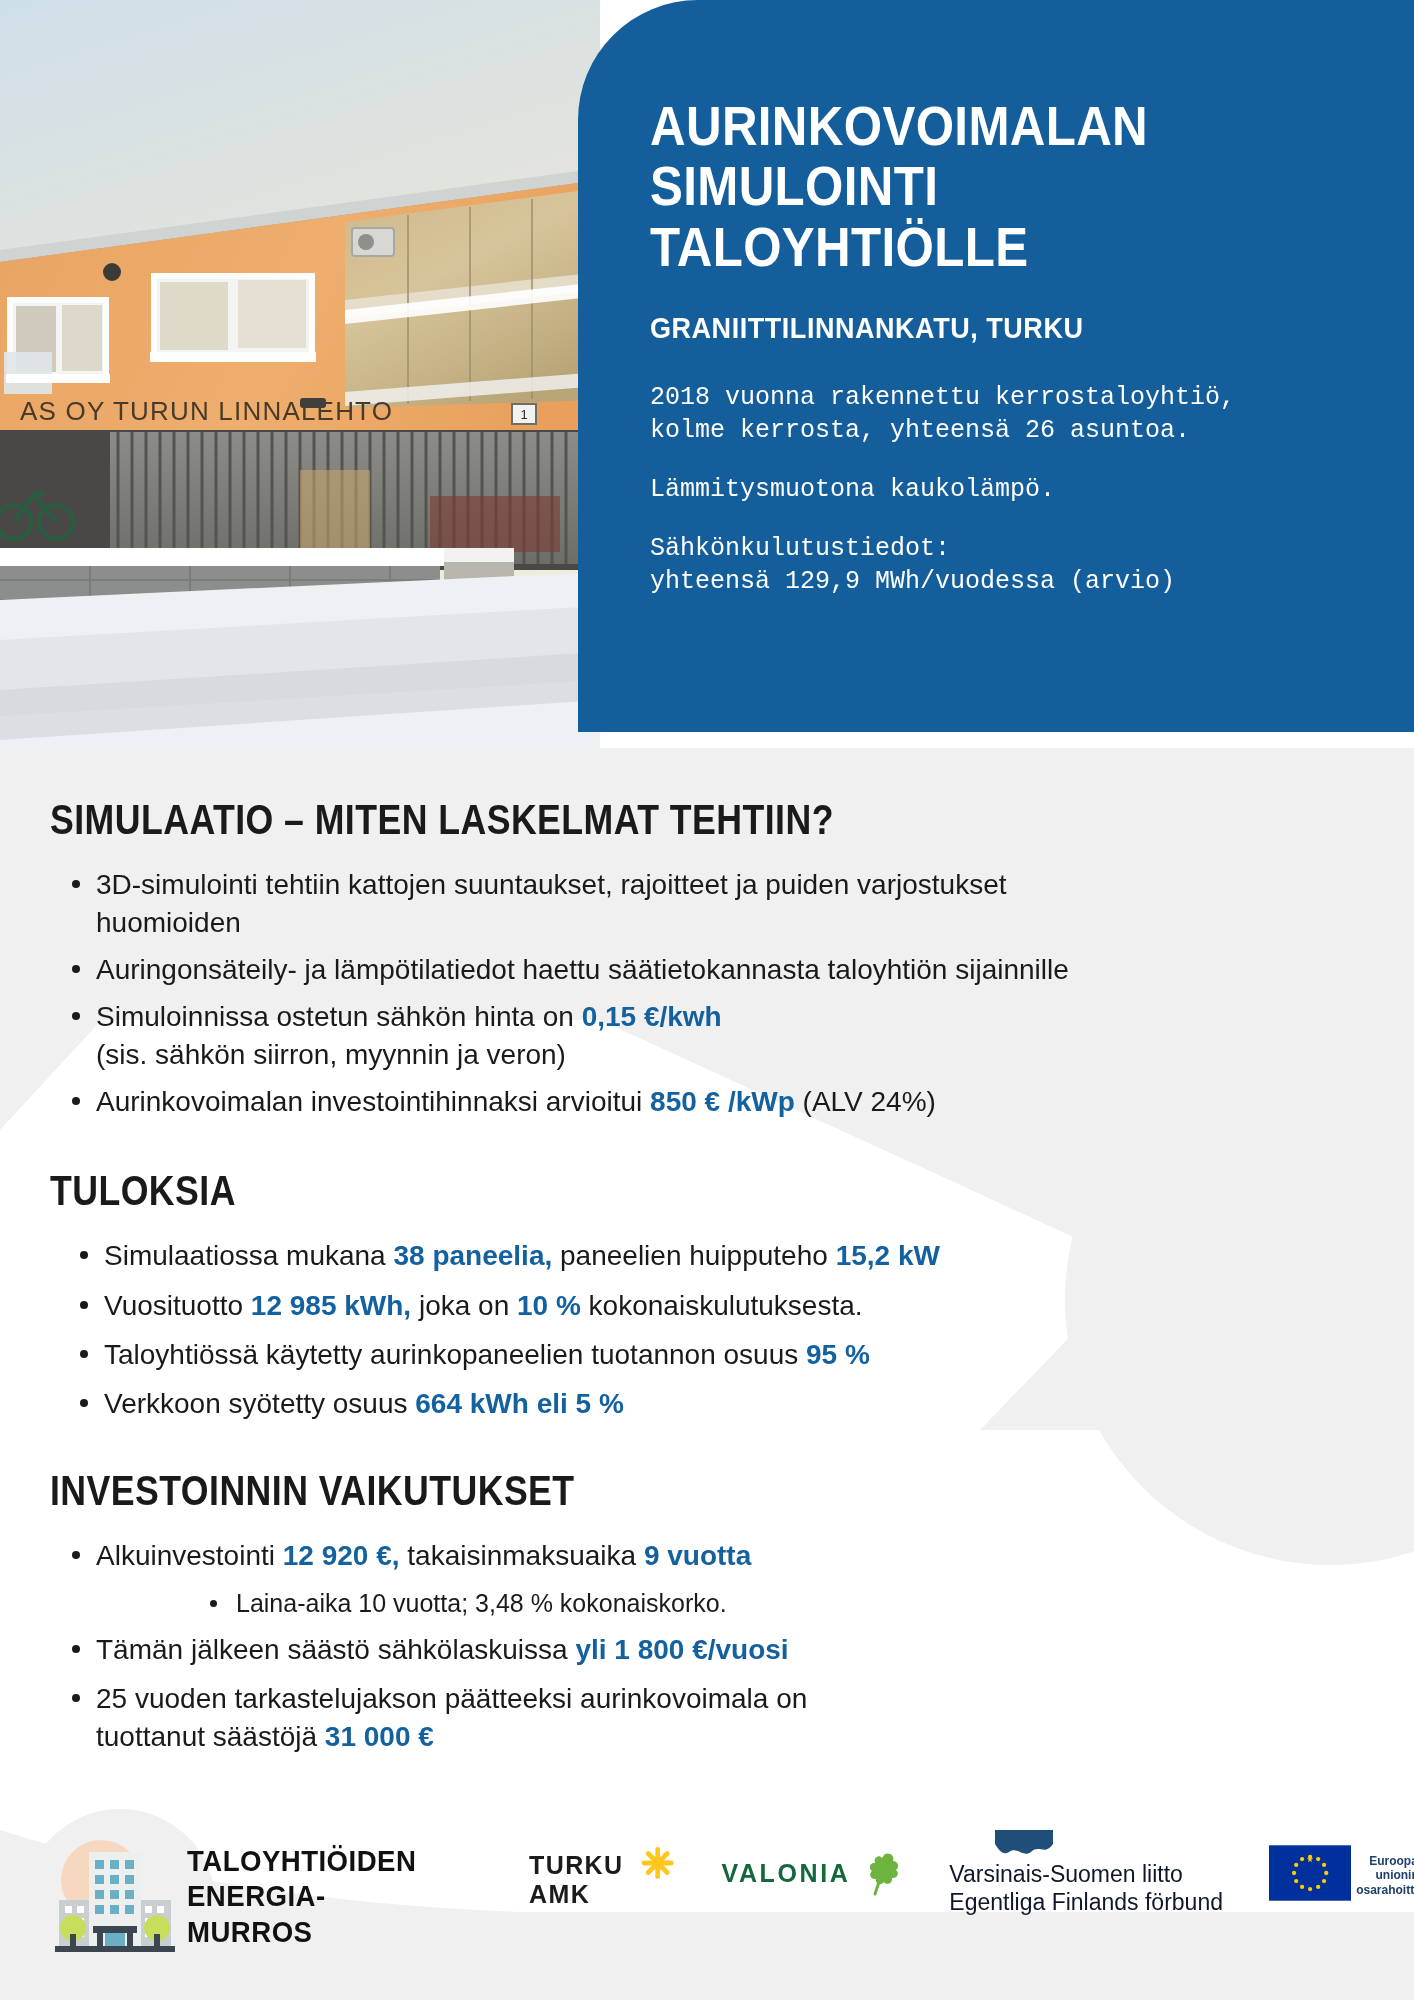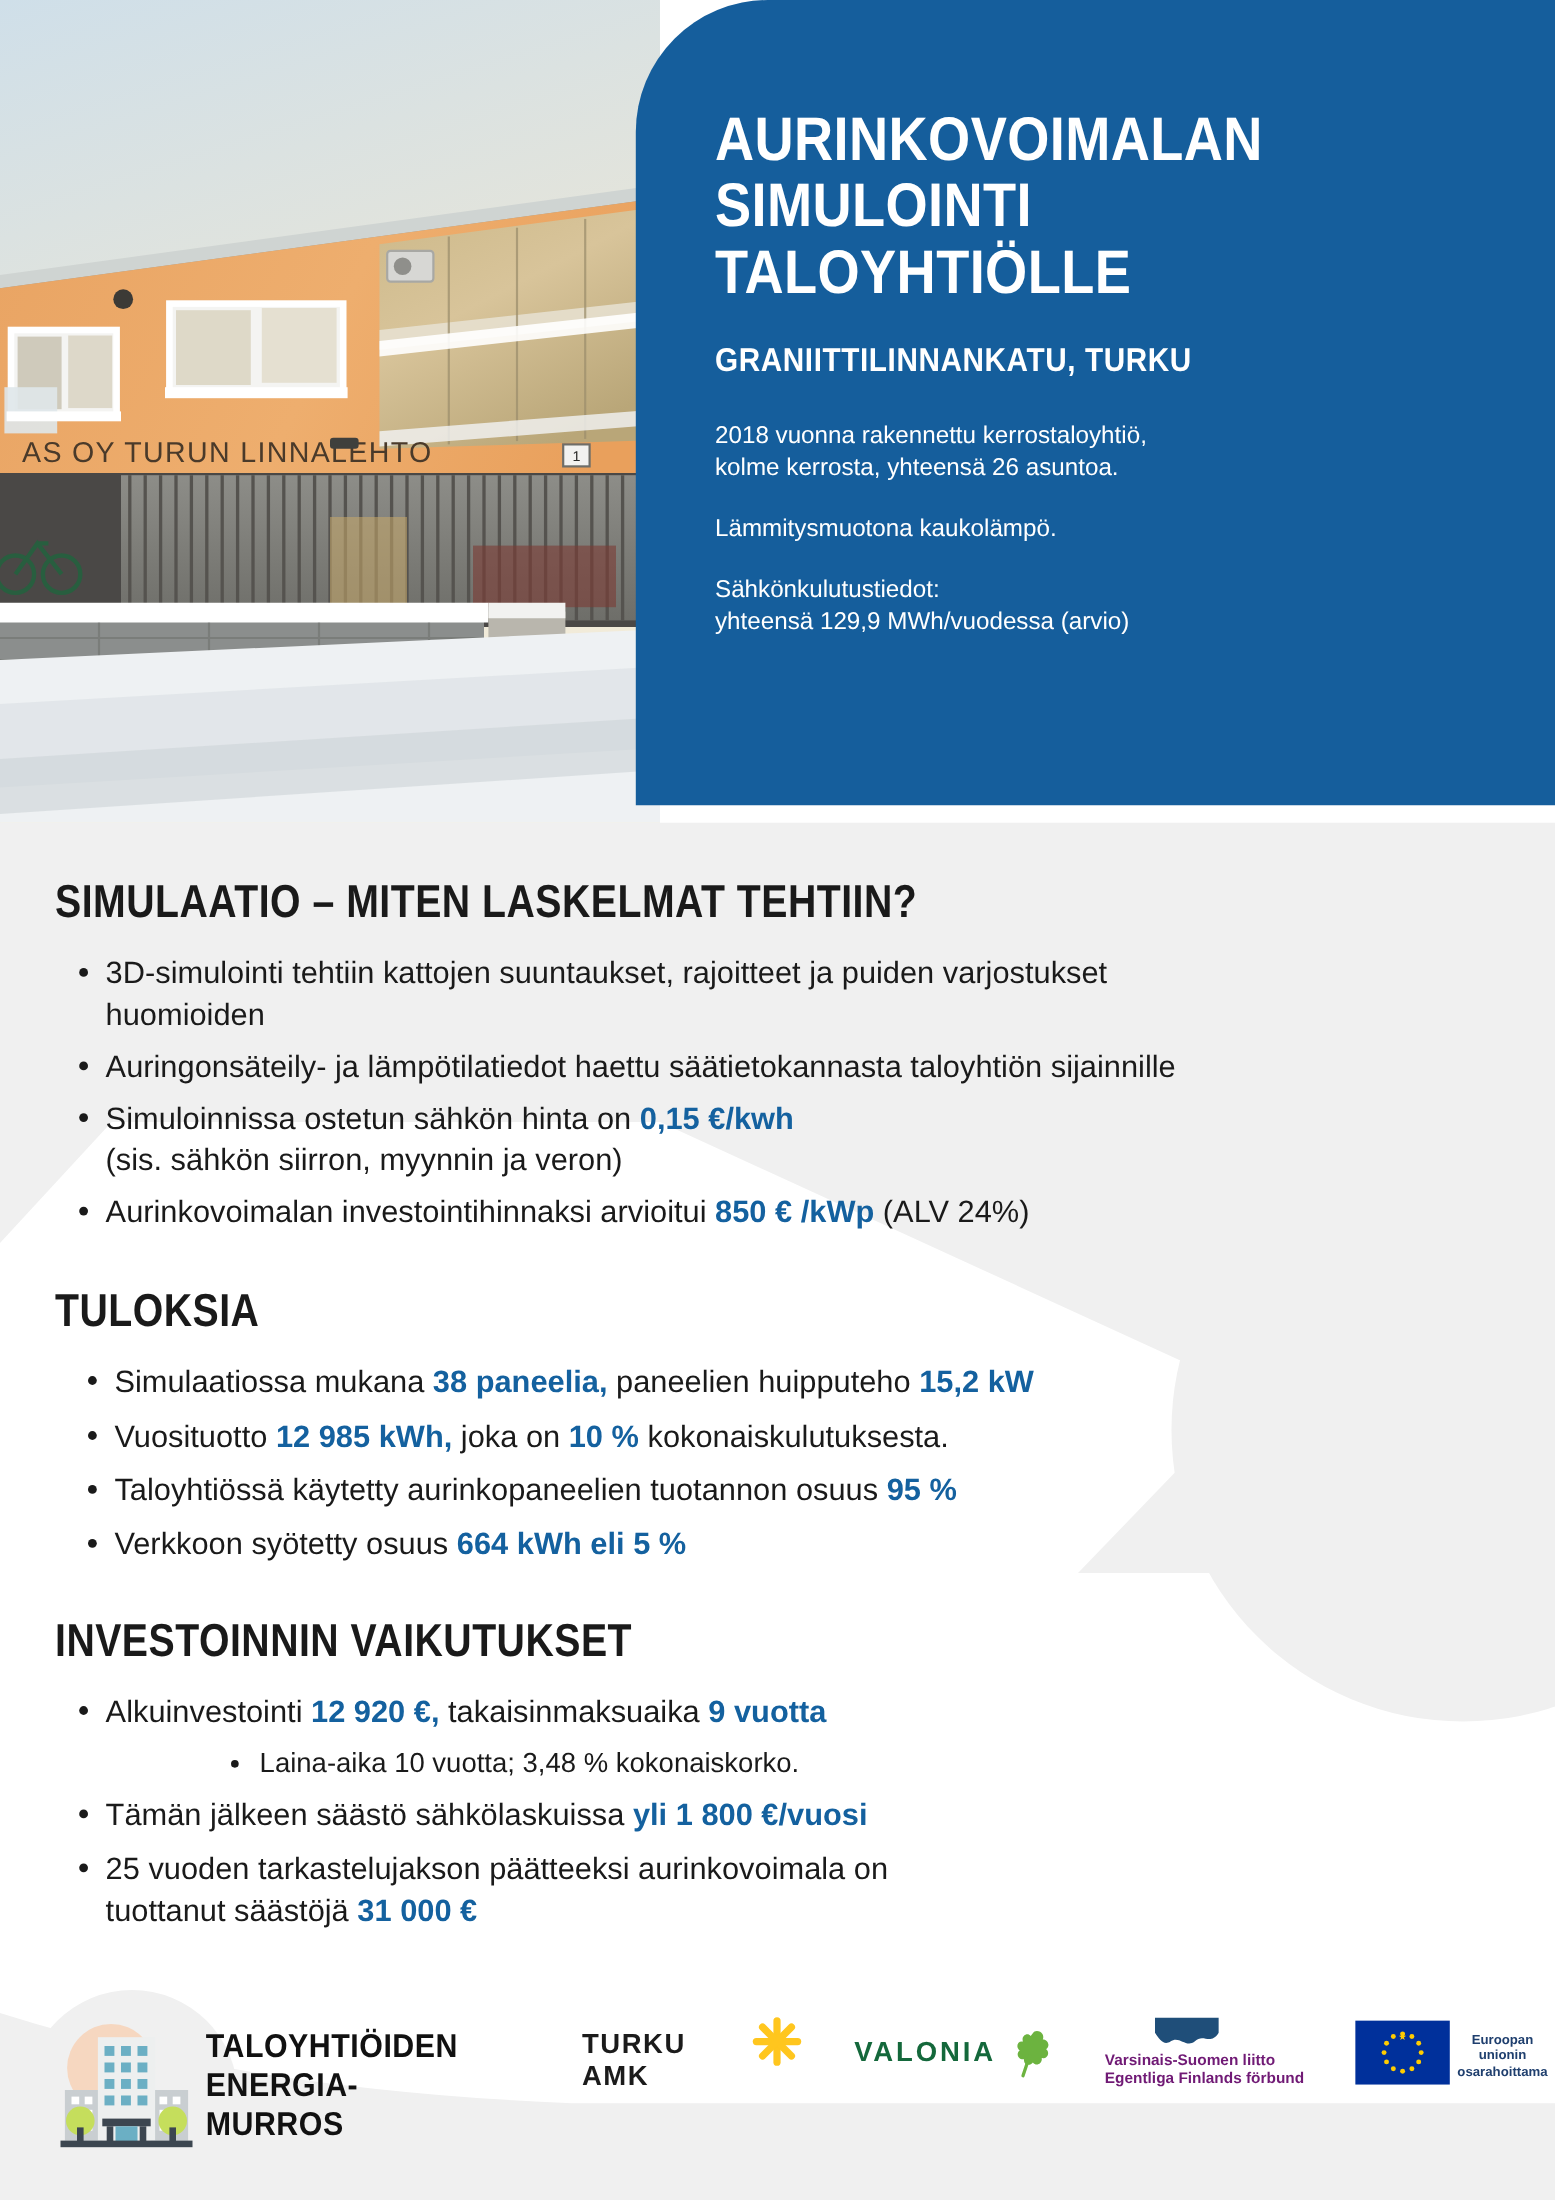--- a/index.html
+++ b/index.html
@@ -58,25 +58,26 @@
     font-size:30px;
     letter-spacing:0.6px;
     color:#ffffff;
     text-transform:uppercase;
     transform:scaleX(0.9);
     transform-origin:left top;
   }
 
   .hero-body { margin-top:36px; }
   .hero-body p {
-    font-size:22px;
+    font-size:25px;
     line-height:1.32;
     color:#ffffff;
     margin-bottom:26px;
     white-space:pre-line;
+    font-family:Liberation Mono, monospace;
   }
   .hero-body p:last-child { margin-bottom:0; }
 
   
   .content {
     position:absolute; left:0; top:748px; width:1414px; height:1100px;
     z-index:2;
     padding:48px 56px 0 50px;
   }
 
@@ -170,24 +171,24 @@
     font-weight:700;
     font-size:25px;
     letter-spacing:2.6px;
     color:#14683B;
   }
 
   .logo-vsl { display:flex; flex-direction:column; align-items:flex-start; }
   .vsl-crown { margin-left:46px; margin-bottom:4px; }
   .vsl-l1, .vsl-l2 {
     font-family:"Liberation Sans", sans-serif;
-    font-weight:700;
-    font-size:14px;
+    font-weight:400;
+    font-size:23px;
     line-height:1.22;
-    color:#701a75;
+    color:#0f172a;
     white-space:nowrap;
   }
 
   .logo-eu { display:flex; flex-direction:row; align-items:center; }
   .eu-cap {
     font-family:"Liberation Sans", sans-serif;
     font-weight:700;
     font-size:12px;
     line-height:1.22;
     color:#1F3F6E;

